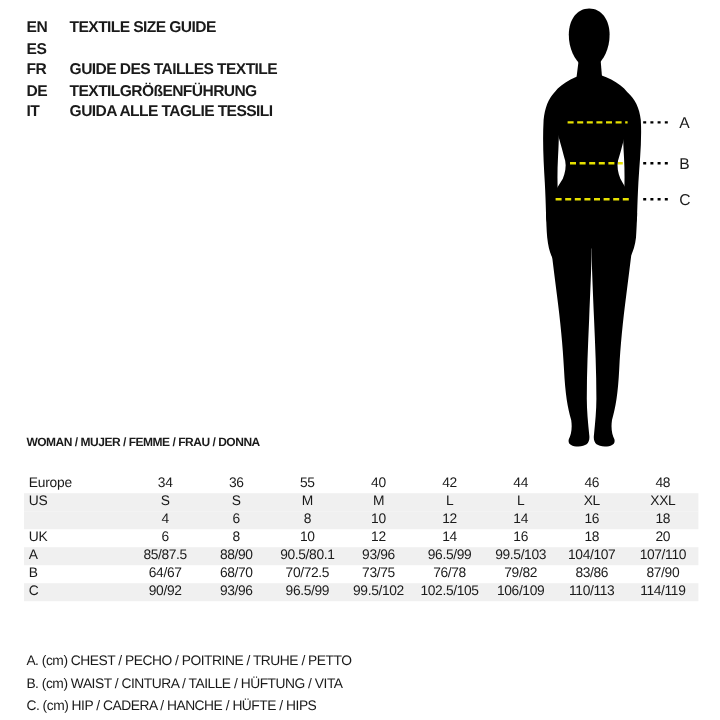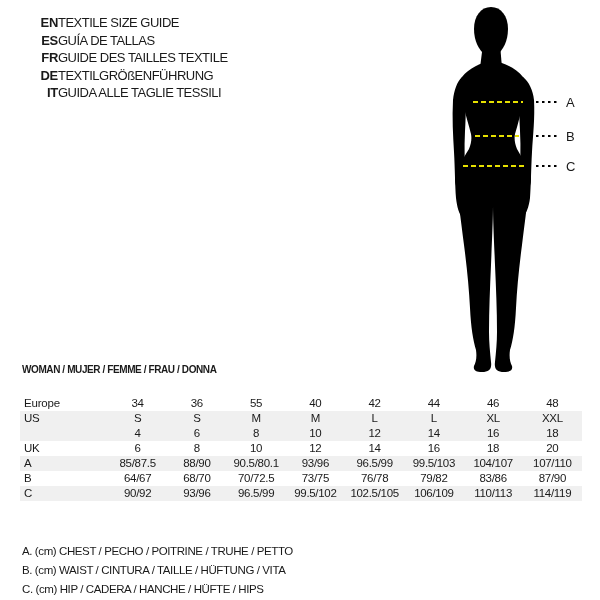--- a/index.html
+++ b/index.html
@@ -7,22 +7,22 @@
     width:600px;height:600px;position:relative;background:#ffffff;overflow:hidden;
     font-family:"Liberation Sans", sans-serif;
     color:var(--text,#1a1a1a);
     --header-band:#c9c9c9; --shaded-row:#f0f0f0; --silhouette:#000000; --dash-yellow:#e6e000; --text:#1a1a1a;
   }
   .page{width:600px;height:600px;position:relative;}
 
   
   .lang-block{position:absolute;left:22px;top:14px;}
   .lang-row{display:flex;height:17.5px;align-items:center;}
-  .lang-code{width:36px;font-size:13px;font-weight:700;letter-spacing:-0.3px;text-align:right;}
-  .lang-text{font-size:13px;font-weight:400;letter-spacing:-0.5px;white-space:nowrap;}
+  .lang-code{width:36px;font-size:13px;font-weight:700;letter-spacing:-0.3px;}
+  .lang-text{font-size:13px;font-weight:700;letter-spacing:-0.5px;white-space:nowrap;}
 
   
   .figure-svg{position:absolute;left:415px;top:0px;width:160px;height:380px;}
   .sil{fill:var(--silhouette);stroke:none;}
   .dash-yellow{stroke:var(--dash-yellow);stroke-width:2;stroke-dasharray:5 3;fill:none;}
   .dot-black{stroke:#000;stroke-width:2;stroke-dasharray:2.5 3.5;fill:none;stroke-linecap:butt;}
   .measure-label{font-family:"Liberation Sans",sans-serif;font-size:13px;fill:var(--text);}
 
   
   .section-title{position:absolute;left:22px;top:364px;font-size:10px;font-weight:700;letter-spacing:-0.4px;}
@@ -45,21 +45,20 @@
 
 <div class="page">
 
   <div class="lang-block">
       <div class="lang-row">
         <span class="lang-code">EN</span>
         <span class="lang-text">TEXTILE SIZE GUIDE</span>
       </div>
       <div class="lang-row">
         <span class="lang-code">ES</span>
-        <span class="lang-text">GUÍA DE TALLAS</span>
       </div>
       <div class="lang-row">
         <span class="lang-code">FR</span>
         <span class="lang-text">GUIDE DES TAILLES TEXTILE</span>
       </div>
       <div class="lang-row">
         <span class="lang-code">DE</span>
         <span class="lang-text">TEXTILGRÖßENFÜHRUNG</span>
       </div>
       <div class="lang-row">

